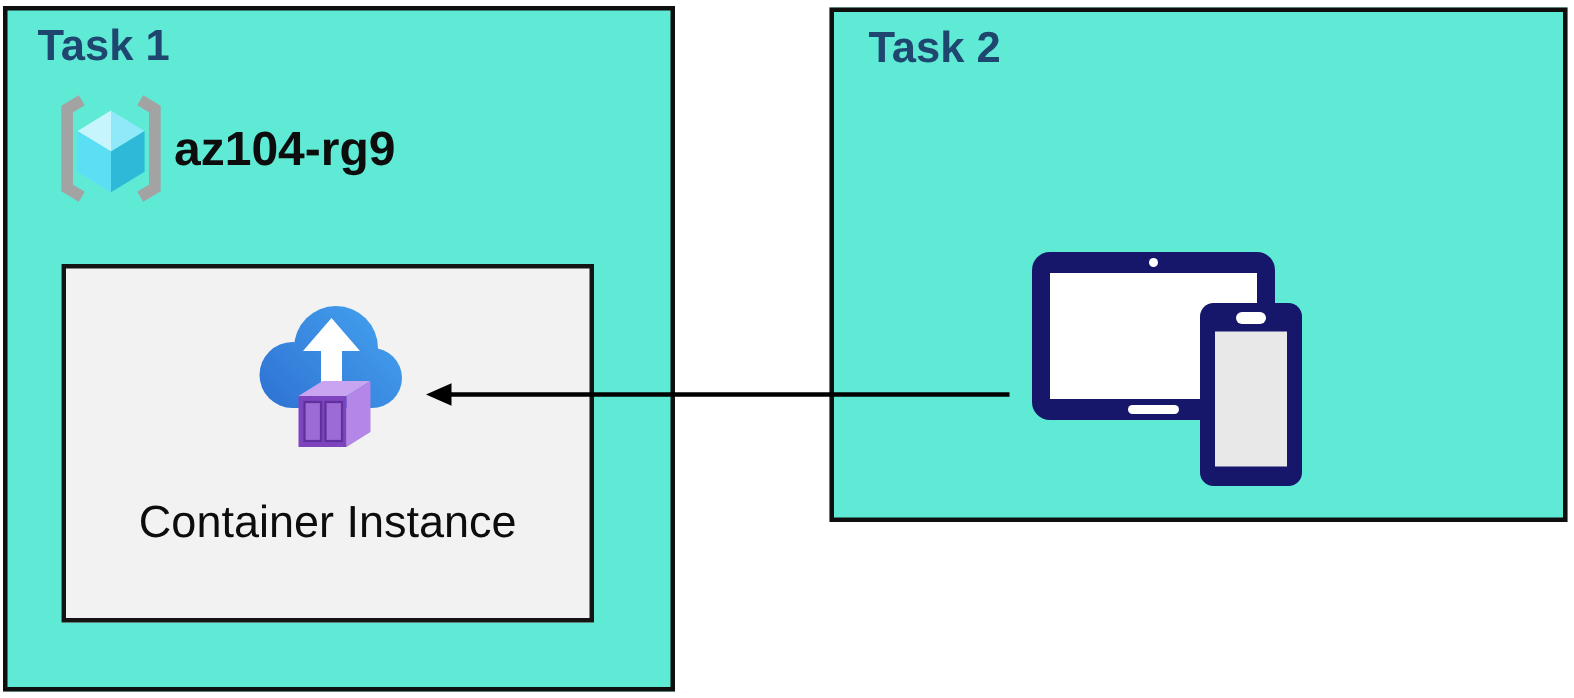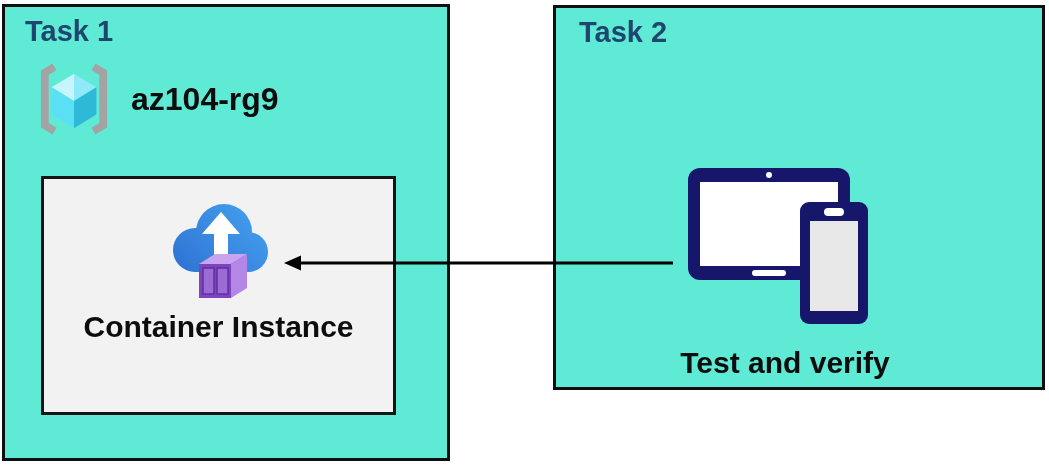--- a/index.html
+++ b/index.html
@@ -18,61 +18,61 @@
     background:#fff;
     overflow:hidden;
   }
   .box{
     position:absolute;
     box-sizing:border-box;
     background:#5eead4;
     border:3px solid var(--border,#0f0f0f);
   }
   .task1{left:2px;top:4px;width:448px;height:457px;}
-  .task2{left:553px;top:5px;width:492px;height:385px;}
+  .task2{left:553px;top:5px;width:492px;height:343px;}
   .task-title{
     position:absolute;
     margin:0;
     font-size:29px;
     font-weight:bold;
     color:var(--title-blue,#1E466E);
     letter-spacing:0px;
     white-space:nowrap;
   }
   .task1 .task-title{left:20px;top:8px;}
   .task2 .task-title{left:23px;top:8px;}
   .rg-row{
     position:absolute;
     left:28px;top:55px;
     display:flex;
     align-items:center;
-    gap:16px;
+    gap:1px;
   }
   .rg-name{
     font-size:32px;
     font-weight:bold;
     color:var(--ink,#0d0d0d);
     white-space:nowrap;
   }
   .inner-box{
     position:absolute;
     left:36px;top:169px;
     width:355px;height:239px;
     box-sizing:border-box;
     background:var(--panel-gray,#F2F2F2);
     border:3px solid #141414;
     display:flex;
     flex-direction:column;
     align-items:center;
     padding-top:13px;
   }
   .inner-label{
-    margin-top:6px;
+    margin-top:28px;
     font-size:30px;
-    font-weight:bold;
+    font-weight:normal;
     color:var(--ink,#0d0d0d);
     white-space:nowrap;
   }
   .devices-wrap{
     position:absolute;
     left:132px;top:160px;
     width:182px;height:157px;
   }
   .caption{
     position:absolute;
@@ -160,21 +160,20 @@
         </g>
 
         <g>
           <rect x="112" y="34" width="68" height="122" rx="9" fill="#16166B"></rect>
           <rect x="122" y="53" width="48" height="90" fill="#E8E8E8"></rect>
           <rect x="136" y="40" width="20" height="8" rx="4" fill="#FFFFFF"></rect>
         </g>
       </svg>
     </div>
 
-    <div class="caption">Test and verify</div>
   </section>
 
   <svg class="arrow-overlay" viewBox="0 0 1049 465">
     <line x1="673" y1="263" x2="298" y2="263" stroke="#000000" stroke-width="3"></line>
     <polygon points="284,263 301,255.5 301,270.5" fill="#000000"></polygon>
   </svg>
 
 </div>
 
 </body></html>

